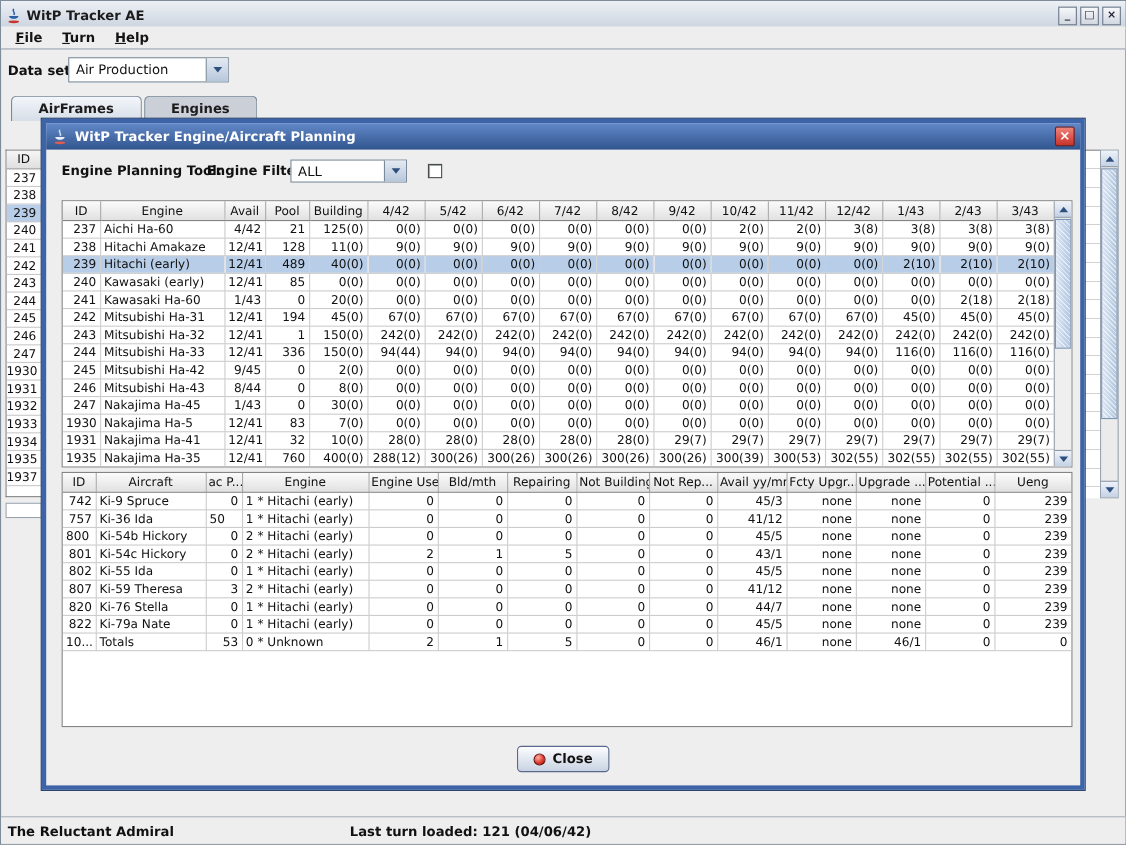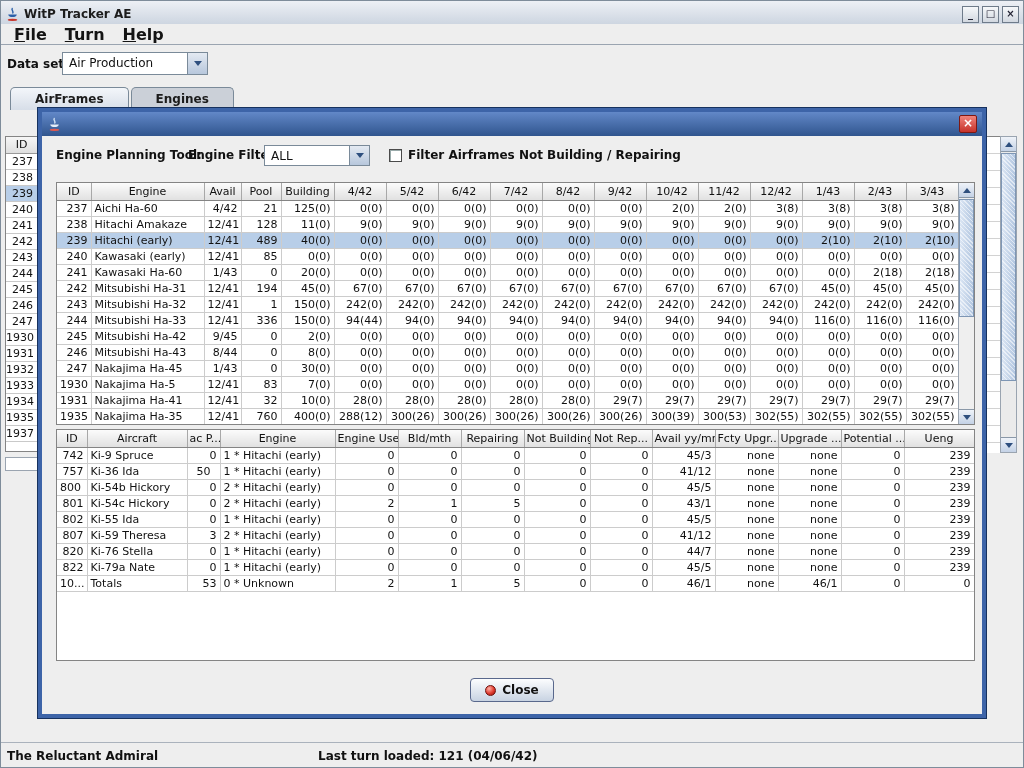--- a/index.html
+++ b/index.html
@@ -7,21 +7,21 @@
   #screen{position:relative;width:1024px;height:768px;background:#EEEEEE;overflow:hidden;box-shadow:inset 0 0 0 1px #7E8C9A}
 
   
   .titlebar{position:absolute;left:1px;top:1px;width:1022px;height:27px;background:linear-gradient(#EDF0F5,#C9D2DE);border-bottom:1px solid #8E9AA8;display:flex;align-items:center;padding:0 4px;box-sizing:border-box}
   .titlebar .title{font-size:12px;font-weight:bold;color:#1c1c1c;margin-left:4px}
   .tb-spacer{flex:1}
   .winbtn{width:17px;height:17px;margin-left:3px;border:1px solid #6E7B8A;background:linear-gradient(#F6F8FA,#D2D8E0);font-size:10px;line-height:14px;text-align:center;color:#223;font-weight:bold;box-sizing:border-box}
 
   
   .menubar{position:absolute;left:1px;top:24px;width:1022px;height:21px;background:#EEEEEE;border-bottom:1px solid #9AA4B0;display:flex;align-items:center;padding-left:4px;box-sizing:border-box}
-  .menu-item{font-size:16px;font-weight:bold;color:#141414;padding:18px 9px}
+  .menu-item{font-size:12px;font-weight:bold;color:#141414;padding:18px 9px}
   .menu-item u{text-decoration:underline}
 
   
   .dataset-label{position:absolute;left:7px;top:57px;font-size:12px;font-weight:bold;color:#111}
   .combo{display:flex;border:1px solid #7A8A99;background:#fff;align-items:stretch;box-sizing:border-box}
   .combo .val{flex:1;font-size:12px;padding:3px 6px;white-space:nowrap;overflow:hidden;color:#111}
   .combo .arrow-btn{width:19px;background:linear-gradient(#E4EAF2,#B7C7DC);border-left:1px solid #7A8A99;display:flex;align-items:center;justify-content:center}
   .tri-down{width:0;height:0;border-left:4px solid transparent;border-right:4px solid transparent;border-top:5px solid #2E4F7E}
   .tri-up{width:0;height:0;border-left:4px solid transparent;border-right:4px solid transparent;border-bottom:5px solid #2E4F7E}
   #dataset-combo{position:absolute;left:62px;top:52px;width:146px;height:23px}
@@ -151,33 +151,33 @@
       </div>
   </div>
 
   <div class="dialog">
     <div class="dlg-titlebar">
       <svg width="15" height="15" viewBox="0 0 14 14">
         <path d="M7 1 C5 3 9 4 7 6" stroke="#CFE0F4" fill="none" stroke-width="1.3"></path>
         <path d="M3 7 h8 c0 3.2 -8 3.2 -8 0 z" fill="#E8EEF8"></path>
         <ellipse cx="7" cy="12" rx="4.5" ry="1.1" fill="#E05A50"></ellipse>
       </svg>
+      <span class="title">WitP Tracker Engine/Aircraft Planning</span>
       <span class="dlg-close">×</span>
     </div>
 
     <div class="dlg-label" style="left:14px;top:36px">Engine Planning Tool:</div>
     <div class="dlg-label" style="left:146px;top:36px">Engine Filter:</div>
     <div class="combo" id="engine-filter-combo">
       <span class="val">ALL</span>
       <span class="arrow-btn">
           <span class="tri-down"></span>
         </span>
     </div>
     <div class="checkbox"></div>
-    <div class="dlg-label" style="left:366px;top:36px">Filter Airframes Not Building / Repairing</div>
 
     <div class="scrollpane" id="engine-pane">
       <div class="tbl-wrap">
           <table style="width: 901px;">
             <colgroup>
               <col style="width: 34px;">
               <col style="width: 113px;">
               <col style="width: 37px;">
               <col style="width: 40px;">
               <col style="width: 53px;">
@@ -546,21 +546,21 @@
                 <td style="text-align: right;">0</td>
                 <td style="text-align: right;">45/3</td>
                 <td style="text-align: right;">none</td>
                 <td style="text-align: right;">none</td>
                 <td style="text-align: right;">0</td>
                 <td style="text-align: right;">239</td>
               </tr>
               <tr>
                 <td style="text-align: right;">757</td>
                 <td style="text-align: left;">Ki-36 Ida</td>
-                <td style="text-align: center;">50</td>
+                <td style="text-align: left;">50</td>
                 <td style="text-align: left;">1 * Hitachi (early)</td>
                 <td style="text-align: right;">0</td>
                 <td style="text-align: right;">0</td>
                 <td style="text-align: right;">0</td>
                 <td style="text-align: right;">0</td>
                 <td style="text-align: right;">0</td>
                 <td style="text-align: right;">41/12</td>
                 <td style="text-align: right;">none</td>
                 <td style="text-align: right;">none</td>
                 <td style="text-align: right;">0</td>

